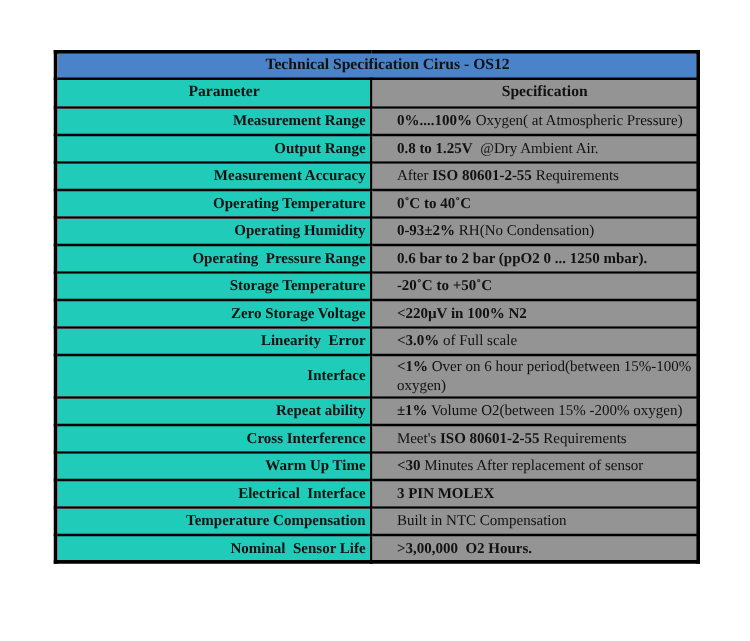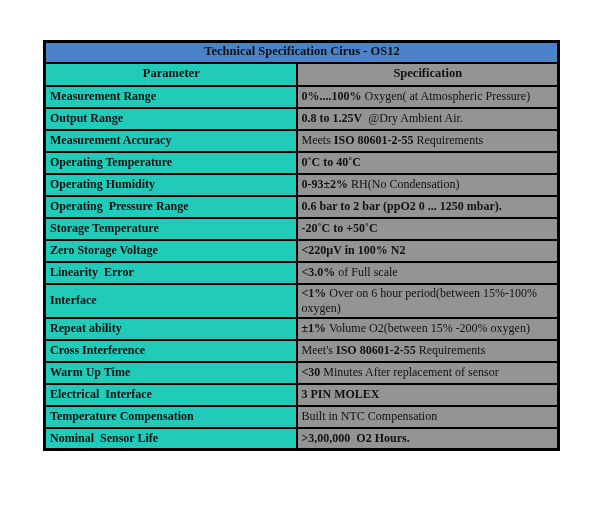--- a/index.html
+++ b/index.html
@@ -29,21 +29,21 @@
     left:43px;top:40px;
     width:514px;
     border-collapse:collapse;
     table-layout:fixed;
     border:3px solid var(--border-color);
   }
   .spec-table th,.spec-table td{
     border:2px solid var(--border-color);
     font-size:12px;
     line-height:1.25;
-    padding:1px 3px 1px 4px;
+    padding:1px 3px 1px 20px;
     vertical-align:middle;
     white-space:pre-wrap;
     overflow:hidden;
   }
   .title-row th{
     background:var(--title-blue);
     text-align:center;
     font-weight:700;
     height:21px;
     font-size:12.5px;
@@ -53,20 +53,21 @@
     font-weight:700;
     height:23px;
     font-size:12.5px;
   }
   .header-row th.param-h{background:var(--param-teal);}
   .header-row th.spec-h{background:var(--spec-gray);}
   td.param{
     background:var(--param-teal);
     font-weight:700;
     height:22px;
+    text-align:right;
   }
   td.spec{
     background:var(--spec-gray);
     font-weight:400;
     height:22px;
   }
   td.spec .b{font-weight:700;}
 </style>
 </head>
 <body>
@@ -90,21 +91,21 @@
         <tr>
           <td class="param">Measurement Range</td>
           <td class="spec"><span class="b">0%....100%</span><span> Oxygen( at Atmospheric Pressure)</span></td>
         </tr>
         <tr>
           <td class="param">Output Range</td>
           <td class="spec"><span class="b">0.8 to 1.25V</span><span>  @Dry Ambient Air.</span></td>
         </tr>
         <tr>
           <td class="param">Measurement Accuracy</td>
-          <td class="spec"><span>Meets </span><span class="b">ISO 80601-2-55</span><span> Requirements</span></td>
+          <td class="spec"><span>After </span><span class="b">ISO 80601-2-55</span><span> Requirements</span></td>
         </tr>
         <tr>
           <td class="param">Operating Temperature</td>
           <td class="spec"><span class="b">0˚C to 40˚C</span></td>
         </tr>
         <tr>
           <td class="param">Operating Humidity</td>
           <td class="spec"><span class="b">0-93±2%</span><span> RH(No Condensation)</span></td>
         </tr>
         <tr>

